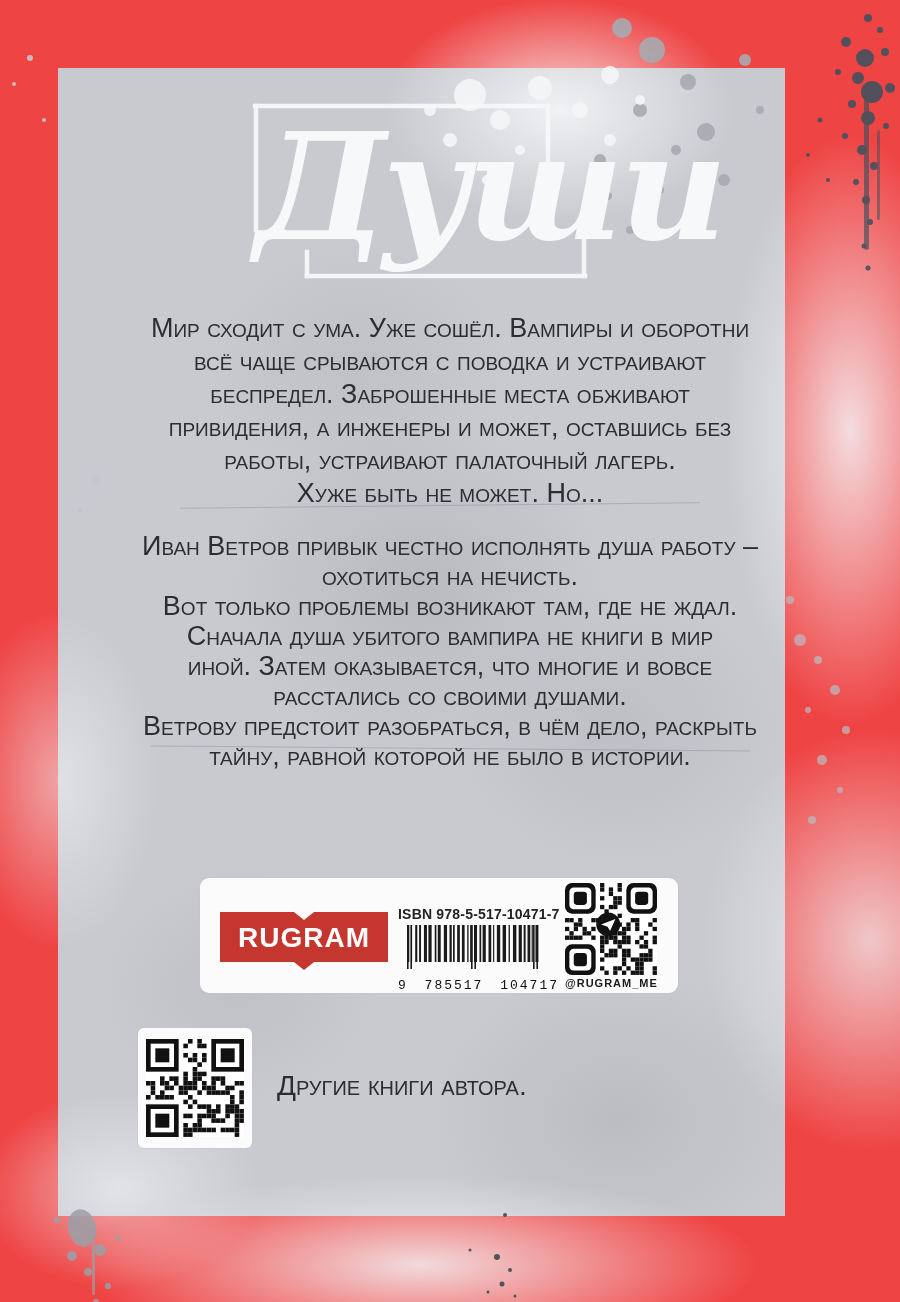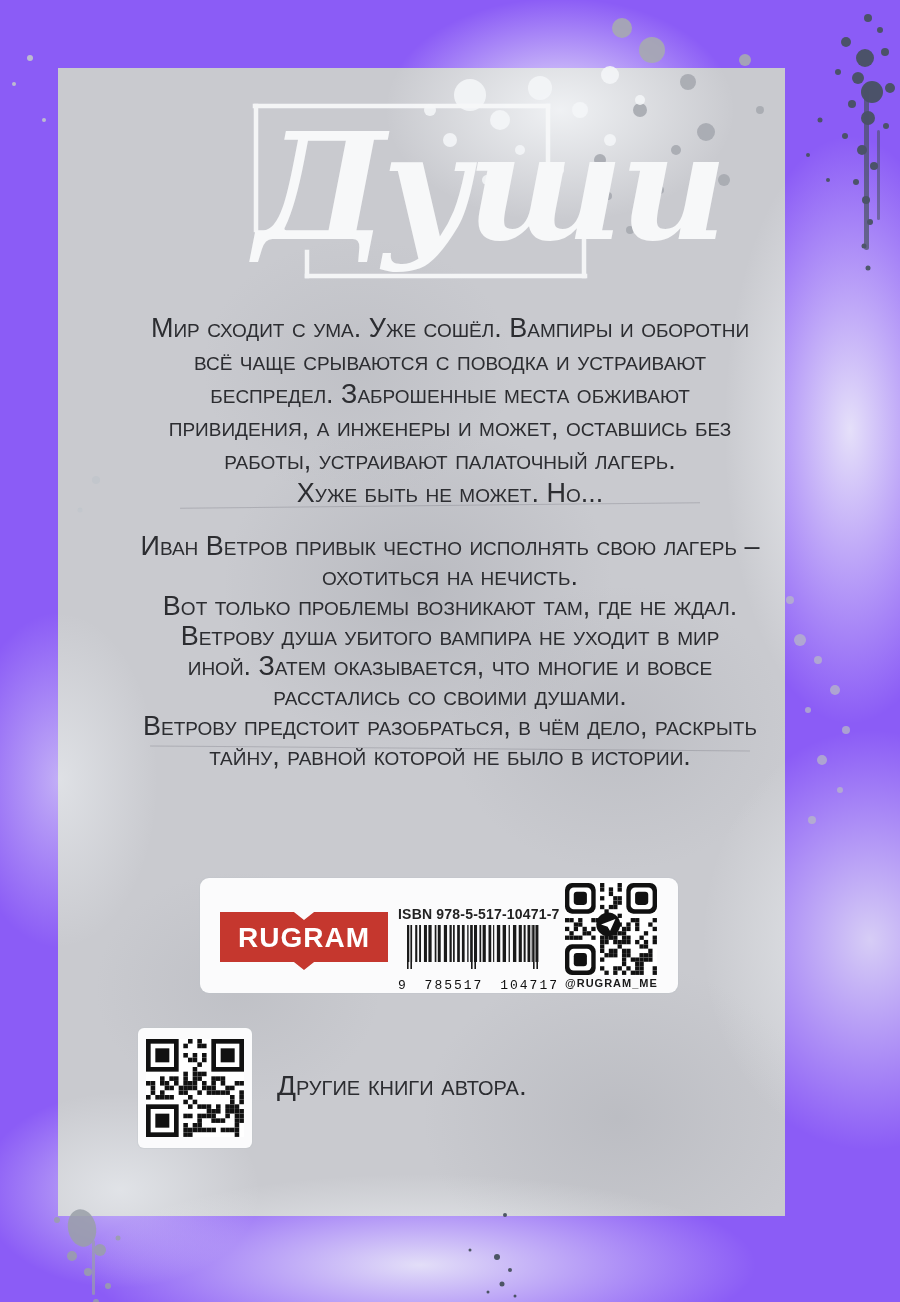--- a/index.html
+++ b/index.html
@@ -1,18 +1,18 @@
 <!DOCTYPE html>
 <html><head>
 <meta charset="utf-8">
 <style>
   html,body{margin:0;padding:0;background:#dfe3e9;}
   #page{
     position:relative; width:900px; height:1302px; overflow:hidden;
-    background:#8b5cf6;
+    background:#ef4444;
     font-family:"Liberation Sans", sans-serif;
   }
   
   #panel{
     position:absolute; left:58px; top:68px; width:727px; height:1148px;
     background:
       radial-gradient(ellipse 300px 260px at 360px 520px, rgba(150,152,160,.30), transparent 65%),
       radial-gradient(ellipse 260px 220px at 560px 660px, rgba(150,152,160,.22), transparent 65%),
       radial-gradient(ellipse 240px 200px at 300px 300px, rgba(150,152,160,.18), transparent 65%),
       radial-gradient(ellipse 300px 240px at 560px 1050px, rgba(148,150,158,.25), transparent 65%),
@@ -223,24 +223,24 @@
   <div id="blurb1" class="blurb">
     <div class="bl">Мир сходит с ума. Уже сошёл. Вампиры и оборотни</div>
     <div class="bl">всё чаще срываются с поводка и устраивают</div>
     <div class="bl">беспредел. Заброшенные места обживают</div>
     <div class="bl">привидения, а инженеры и может, оставшись без</div>
     <div class="bl">работы, устраивают палаточный лагерь.</div>
     <div class="bl">Хуже быть не может. Но...</div>
   </div>
 
   <div id="blurb2" class="blurb">
-    <div class="bl">Иван Ветров привык честно исполнять свою лагерь –</div>
+    <div class="bl">Иван Ветров привык честно исполнять душа работу –</div>
     <div class="bl">охотиться на нечисть.</div>
     <div class="bl">Вот только проблемы возникают там, где не ждал.</div>
-    <div class="bl">Ветрову душа убитого вампира не уходит в мир</div>
+    <div class="bl">Сначала душа убитого вампира не книги в мир</div>
     <div class="bl">иной. Затем оказывается, что многие и вовсе</div>
     <div class="bl">расстались со своими душами.</div>
     <div class="bl">Ветрову предстоит разобраться, в чём дело, раскрыть</div>
     <div class="bl">тайну, равной которой не было в истории.</div>
   </div>
 
   <div id="publisher-panel">
     <div id="rugram-logo">
       <span class="logo-text">RUGRAM</span>
     </div>

